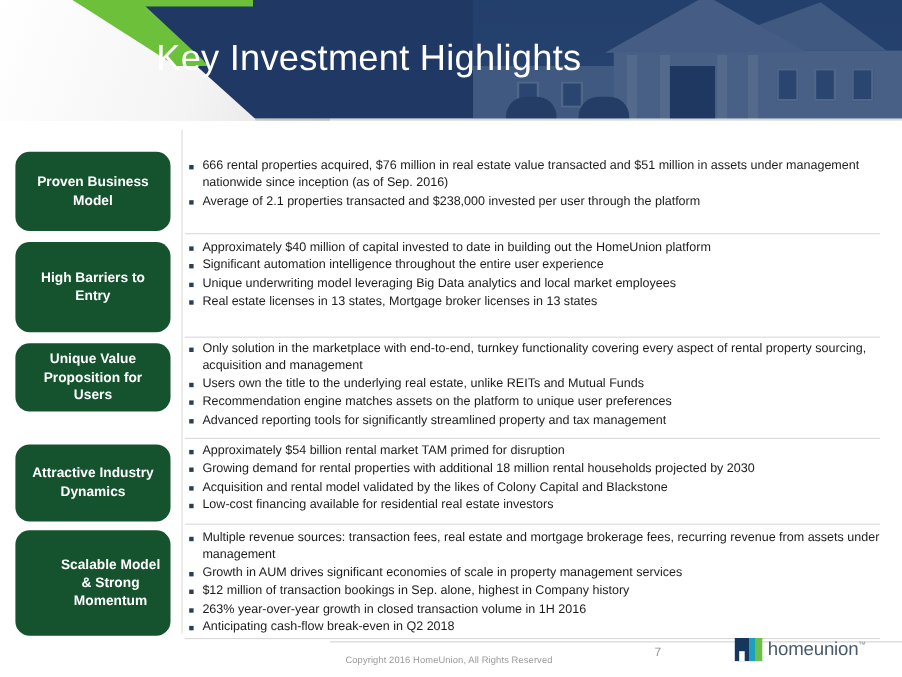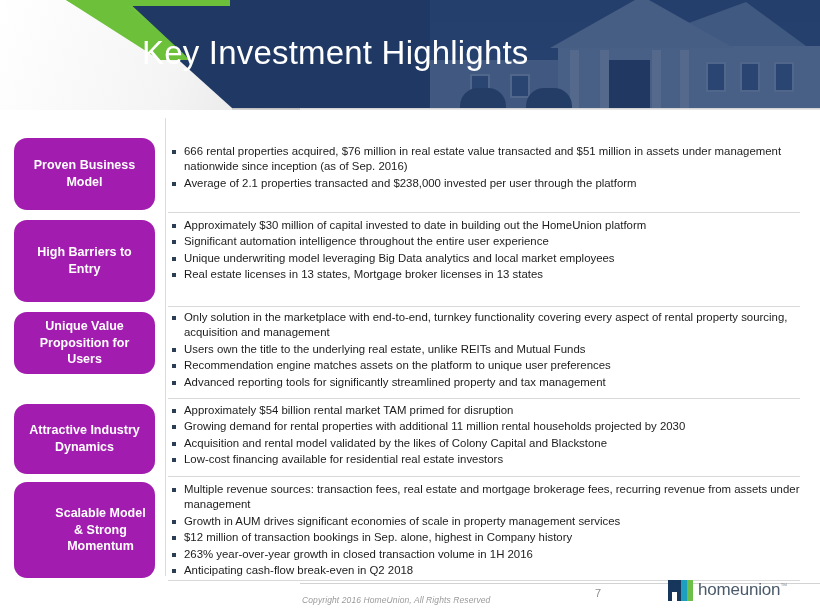--- a/index.html
+++ b/index.html
@@ -70,21 +70,21 @@
     color:#ffffff; font-size:33px; font-weight:400;
     letter-spacing:.2px; white-space:nowrap;
     font-family:"Liberation Sans", sans-serif;
   }
 
   
   .content { position:absolute; left:0; top:110px; width:820px; height:470px; }
   .pill {
     position:absolute; left:14px;
     width:141px;
-    background:#a21caf;
+    background:#14532d;
     border-radius:13px;
     color:#ffffff;
     font-size:12.5px; font-weight:bold;
     display:flex; align-items:center; justify-content:center;
     text-align:center; line-height:1.35;
     padding:4px 8px;
   }
   .bullets { position:absolute; left:170px; width:630px; }
   ul.bl { list-style:none; }
   ul.bl li {
@@ -105,22 +105,22 @@
     background:#dcdcdc;
   }
   .hline {
     position:absolute; left:168px; width:632px; height:1px; background:#d9d9d9;
   }
 
   
   .footer { position:absolute; left:0; top:583px; width:820px; height:32px; }
   .footer-line { position:absolute; left:300px; top:0; width:520px; height:1px; background:#d2d2d2; }
   .copyright {
-    position:absolute; left:302px; top:12px;
-    font-size:8.5px; color:#9a9a9a; letter-spacing:.1px;font-style:italic;
+    position:absolute; left:314px; top:12px;
+    font-size:8.5px; color:#9a9a9a; letter-spacing:.1px;
   }
   .pagenum {
     position:absolute; left:595px; top:4px;
     font-size:11px; color:#8e8e8e;
   }
   .logo { position:absolute; left:668px; top:578px; display:flex; align-items:center; gap:5px; }
   .logo-mark { position:relative; width:25px; height:23px; }
   .lm-navy { position:absolute; left:0; top:2px; width:13px; height:21px; background:#16365c; }
   .lm-roof {
     position:absolute; left:0px; top:2px; width:0; height:0;
@@ -181,21 +181,21 @@
       <li>Average of 2.1 properties  transacted and  $238,000 invested  per user through the platform</li>
     </ul>
   </div>
   <div class="hline" style="top:102px;"></div>
 
   <div class="pill" style="top:110px;height:82px;text-align:center;">
     <span>High Barriers to Entry</span>
   </div>
   <div class="bullets" style="top:108px;">
     <ul class="bl">
-      <li>Approximately $30 million of capital invested to date in building out the HomeUnion  platform</li>
+      <li>Approximately $40 million of capital invested to date in building out the HomeUnion  platform</li>
       <li>Significant  automation  intelligence  throughout  the entire user experience</li>
       <li>Unique  underwriting  model leveraging Big Data  analytics  and local market employees</li>
       <li>Real estate licenses in 13 states, Mortgage broker  licenses in 13 states</li>
     </ul>
   </div>
   <div class="hline" style="top:196px;"></div>
 
   <div class="pill" style="top:202px;height:62px;">
     <span>Unique Value Proposition for Users</span>
   </div>
@@ -208,21 +208,21 @@
     </ul>
   </div>
   <div class="hline" style="top:288px;"></div>
 
   <div class="pill" style="top:294px;height:70px;">
     <span>Attractive Industry Dynamics</span>
   </div>
   <div class="bullets" style="top:293px;">
     <ul class="bl">
       <li>Approximately $54 billion  rental market TAM primed  for disruption</li>
-      <li>Growing demand for rental properties with additional 11 million  rental households  projected  by 2030</li>
+      <li>Growing demand for rental properties with additional 18 million  rental households  projected  by 2030</li>
       <li>Acquisition  and rental model validated by the likes of Colony  Capital and Blackstone</li>
       <li>Low-cost financing  available for residential  real estate investors</li>
     </ul>
   </div>
   <div class="hline" style="top:366px;"></div>
 
   <div class="pill" style="top:372px;height:96px;padding-left:40px;">
     <span>Scalable Model &amp; Strong Momentum</span>
   </div>
   <div class="bullets" style="top:372px;">

